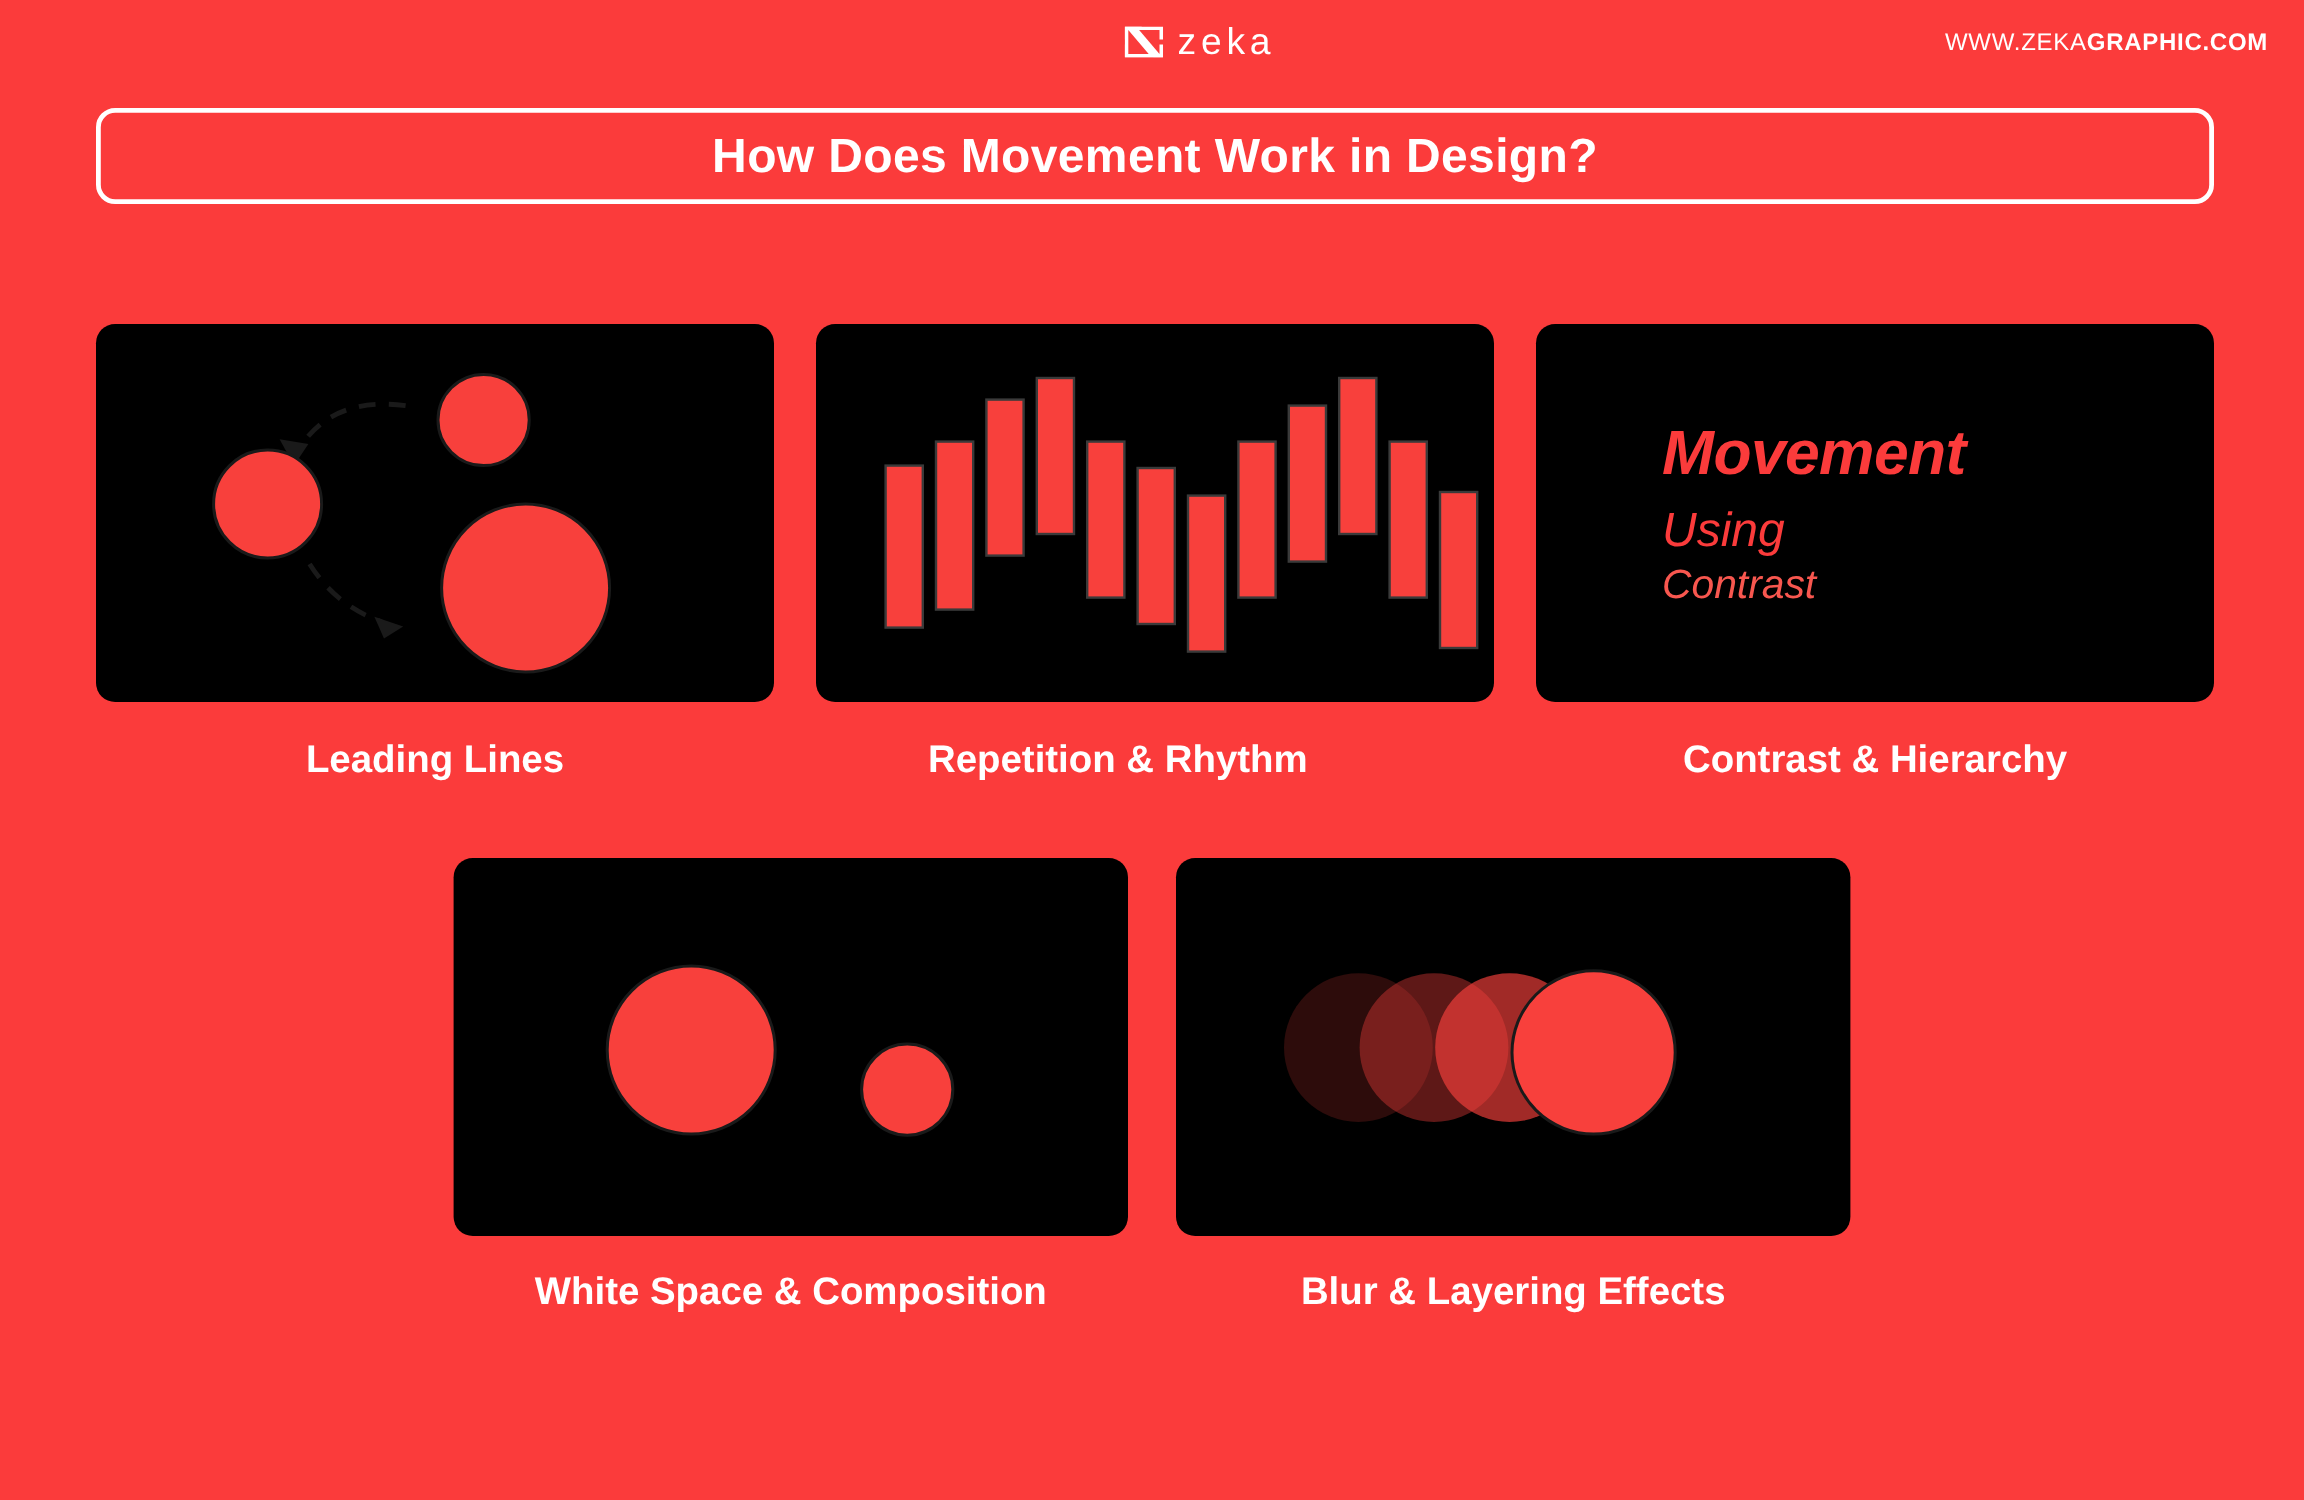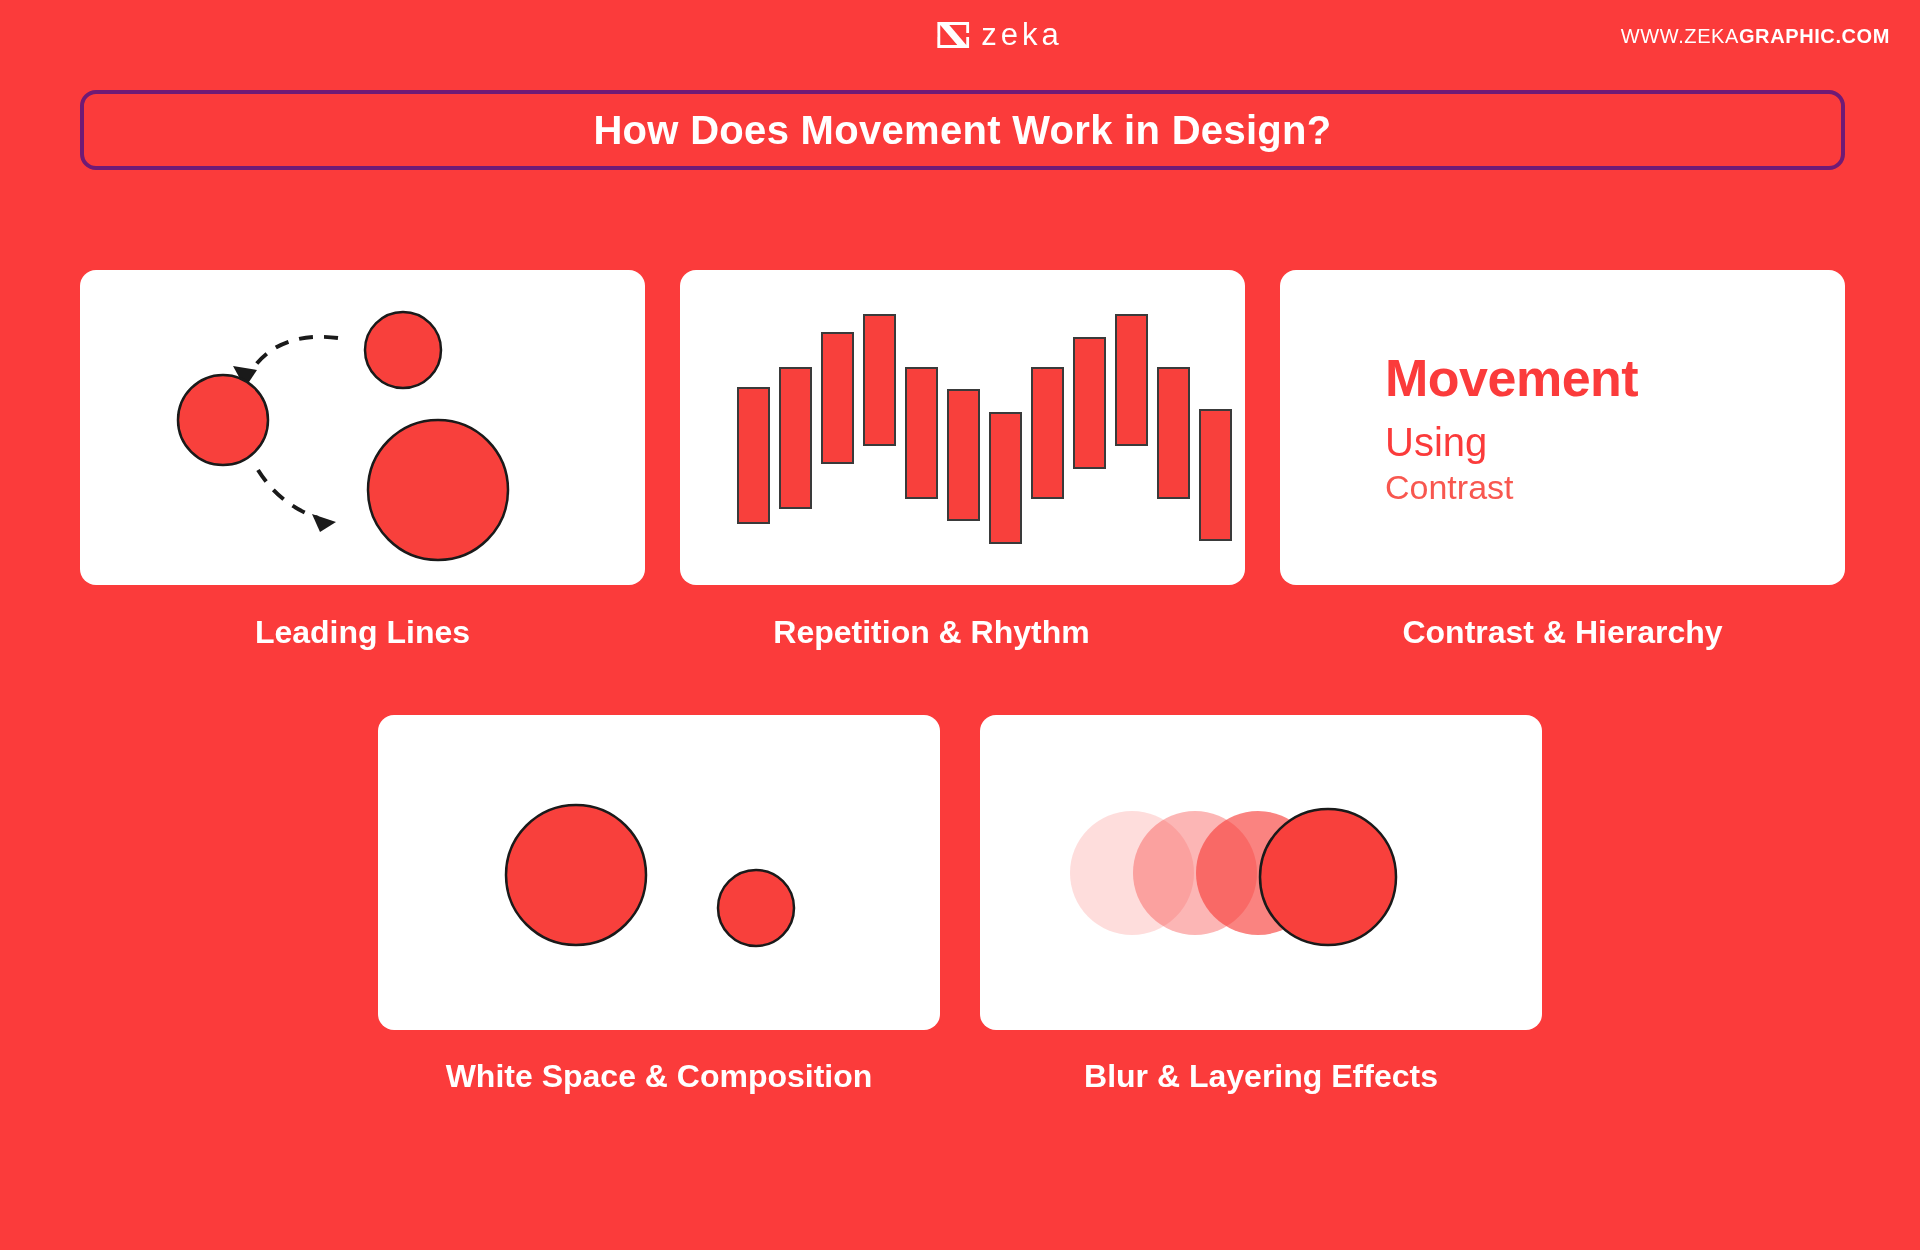--- a/index.html
+++ b/index.html
@@ -27,31 +27,31 @@
   .site-url {
     position:absolute; right:30px; top:25px;
     color:#ffffff; font-size:20px; letter-spacing:0.6px; white-space:nowrap;
   }
   .site-url .light { font-weight:400; }
   .site-url .bold  { font-weight:700; }
 
   
   .title-box {
     position:absolute; left:80px; top:90px; width:1765px; height:80px;
-    border:4px solid #701a75; border-radius:16px;
+    border:4px solid #ffffff; border-radius:16px;
     display:flex; align-items:center; justify-content:center;
   }
   .title-text {
     color:#ffffff; font-size:40px; font-weight:700; letter-spacing:0.3px;
     white-space:nowrap;
   }
 
   
   .card {
-    position:absolute; background:#ffffff; border-radius:16px; overflow:hidden;
+    position:absolute; background:#000000; border-radius:16px; overflow:hidden;font-style:italic;
   }
   .card-label {
     position:absolute; color:#ffffff; font-size:32px; font-weight:600;
     text-align:center; white-space:nowrap;
   }
 
   
   #card-leading-lines { left:80px;  top:270px; width:565px; height:315px; }
   #label-leading-lines{ left:80px;  top:614px; width:565px; }
 

